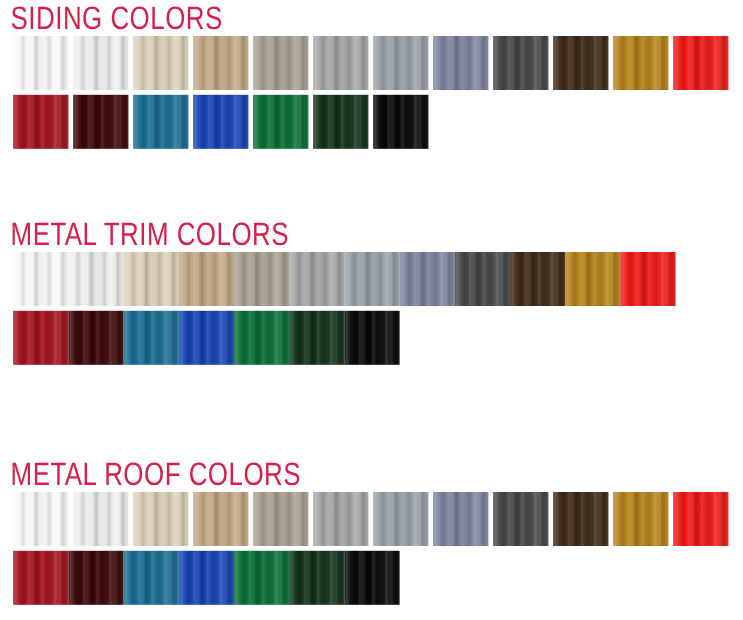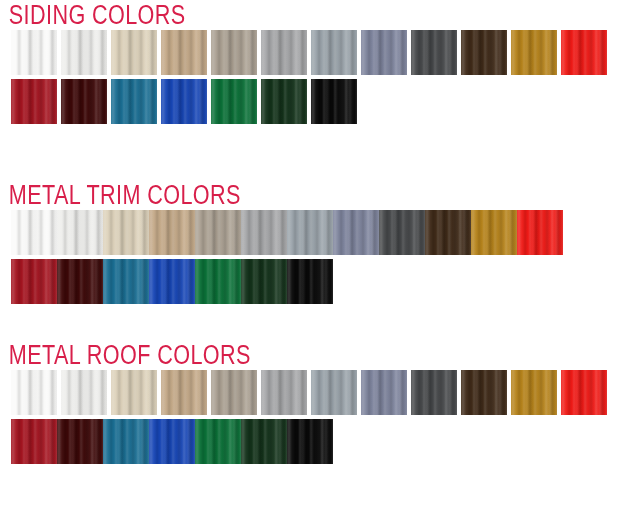--- a/index.html
+++ b/index.html
@@ -289,21 +289,21 @@
             <div class="sheen"></div>
           </div>
           <div class="swatch" title="black" style="background: rgb(8, 8, 8);">
             <div class="ribs"></div>
             <div class="sheen"></div>
           </div>
           <div class="spacer-cell"></div>
         </div>
       </div>
     </div>
-    <div class="section" style="top: 340px;">
+    <div class="section" style="top: 380px;">
       <div class="section-heading">METAL ROOF COLORS</div>
       <div class="swatch-rows">
         <div class="swatch-row gapped" style="margin-bottom: 4px;">
           <div class="swatch" title="white" style="background: rgb(251, 251, 250);">
             <div class="ribs"></div>
             <div class="sheen"></div>
           </div>
           <div class="swatch" title="pearl-white" style="background: rgb(238, 238, 236);">
             <div class="ribs"></div>
             <div class="sheen"></div>

